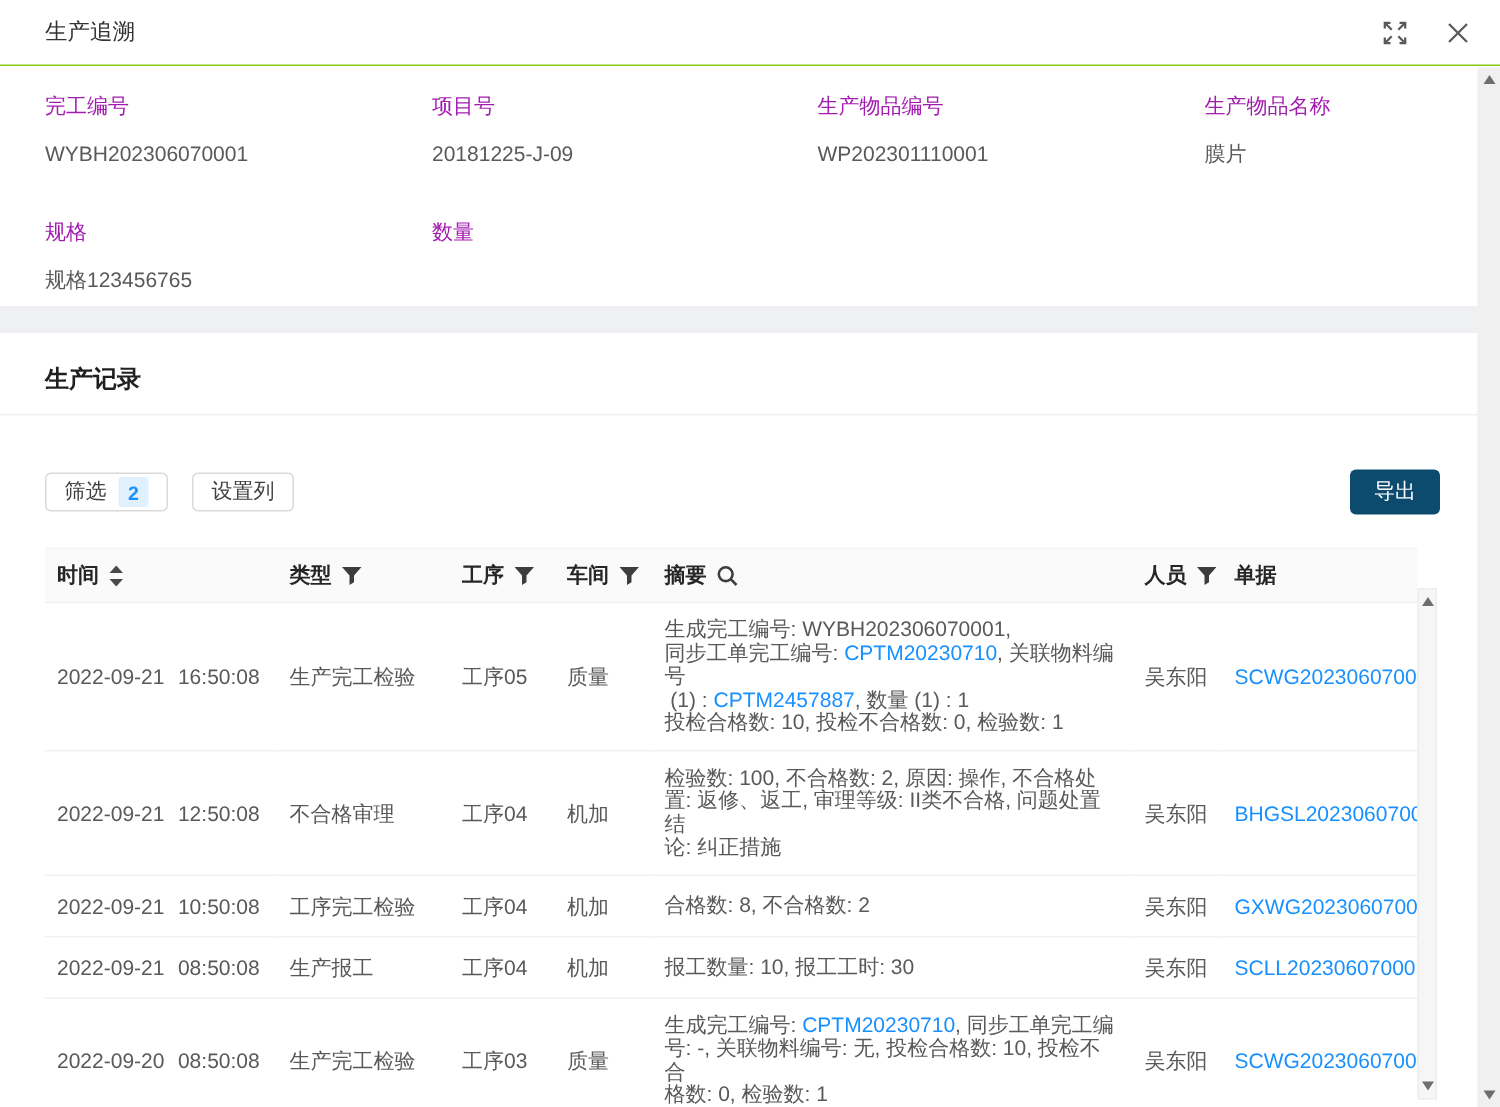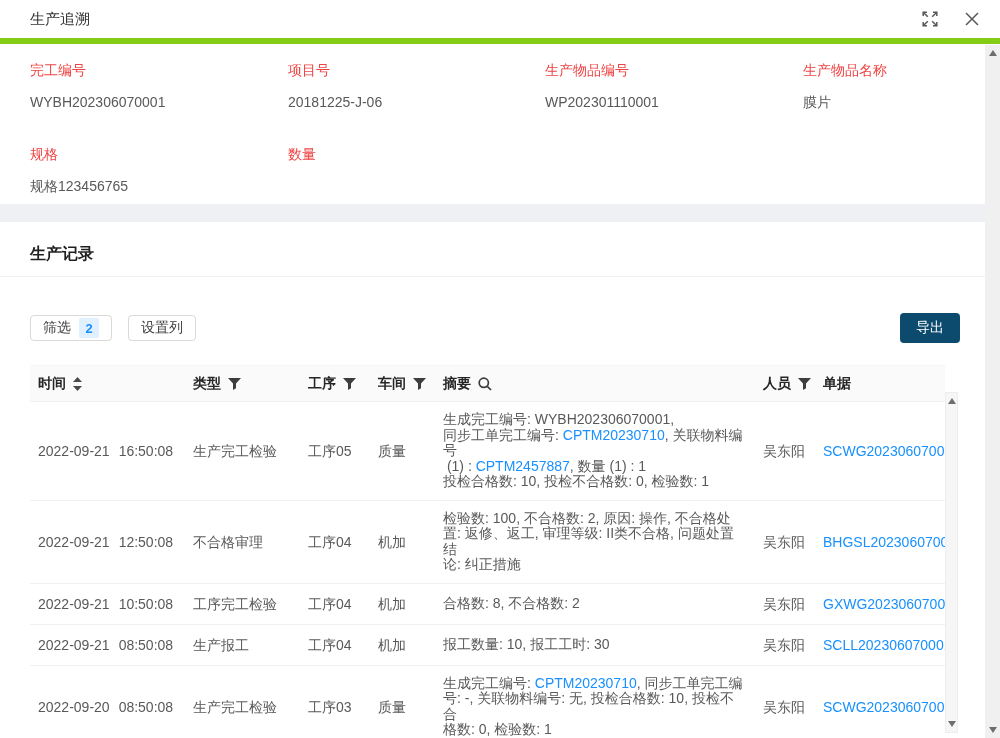--- a/index.html
+++ b/index.html
@@ -2,29 +2,29 @@
 <html><head>
 <meta charset="utf-8">
 <style>
   * { margin:0; padding:0; box-sizing:border-box; }
   html,body { width:1000px; height:738px; overflow:hidden; background:#fff;
     font-family:"Liberation Sans", sans-serif; font-size:14px; color:#595959; }
   .page { position:relative; width:1000px; height:738px; background:#fff; }
 
   
   .modal-header { height:44px; display:flex; align-items:center; padding:0 20px 0 30px;
-    border-bottom:6px solid #84cc16; background:#fff; }
+    border-bottom:1px solid #84cc16; background:#fff; }
   .modal-title { font-size:15px; font-weight:500; color:#333; }
   .header-icons { margin-left:auto; display:flex; align-items:center; gap:26px; }
   .hicon { width:16px; height:16px; display:flex; align-items:center; justify-content:center; cursor:pointer; }
 
   
   .info-section { padding:18px 30px 8px; display:grid;
     grid-template-columns:258px 257px 258px 1fr; row-gap:34px; background:#fff; }
-  .info-label { color:#ef4444; margin-bottom:14px;font-family:Liberation Mono, monospace; }
+  .info-label { color:#a21caf; margin-bottom:14px;font-family:Liberation Mono, monospace; }
   .info-value { color:#595959; }
 
   .section-gap { height:18px; background:#eef0f4; }
 
   
   .records-title { height:55px; line-height:55px; padding:4px 30px; font-size:16px;
     font-weight:700; color:#1f1f1f; border-bottom:1px solid #f0f0f0; background:#fff; }
   .toolbar { padding:36px 40px 22px 30px; display:flex; align-items:center; }
   .btn { height:26px; padding:0 12px; background:#fff; border:1px solid #d9d9d9;
     border-radius:4px; color:#404040; font-size:14px; display:inline-flex;
@@ -91,21 +91,21 @@
     </span>
   </div>
 
   <div class="info-section">
       <div class="info-field">
         <div class="info-label">完工编号</div>
         <div class="info-value">WYBH202306070001</div>
       </div>
       <div class="info-field">
         <div class="info-label">项目号</div>
-        <div class="info-value">20181225-J-06</div>
+        <div class="info-value">20181225-J-09</div>
       </div>
       <div class="info-field">
         <div class="info-label">生产物品编号</div>
         <div class="info-value">WP202301110001</div>
       </div>
       <div class="info-field">
         <div class="info-label">生产物品名称</div>
         <div class="info-value">膜片</div>
       </div>
       <div class="info-field">

